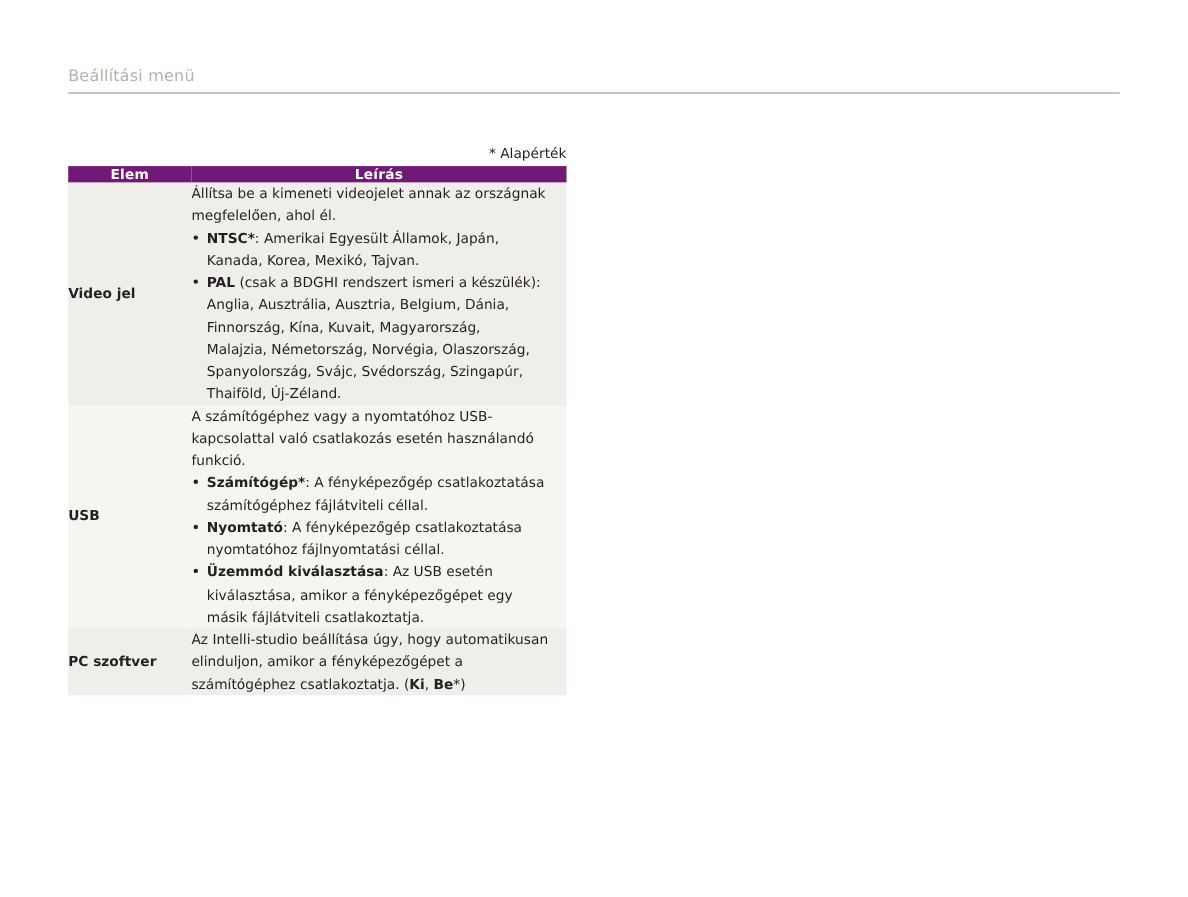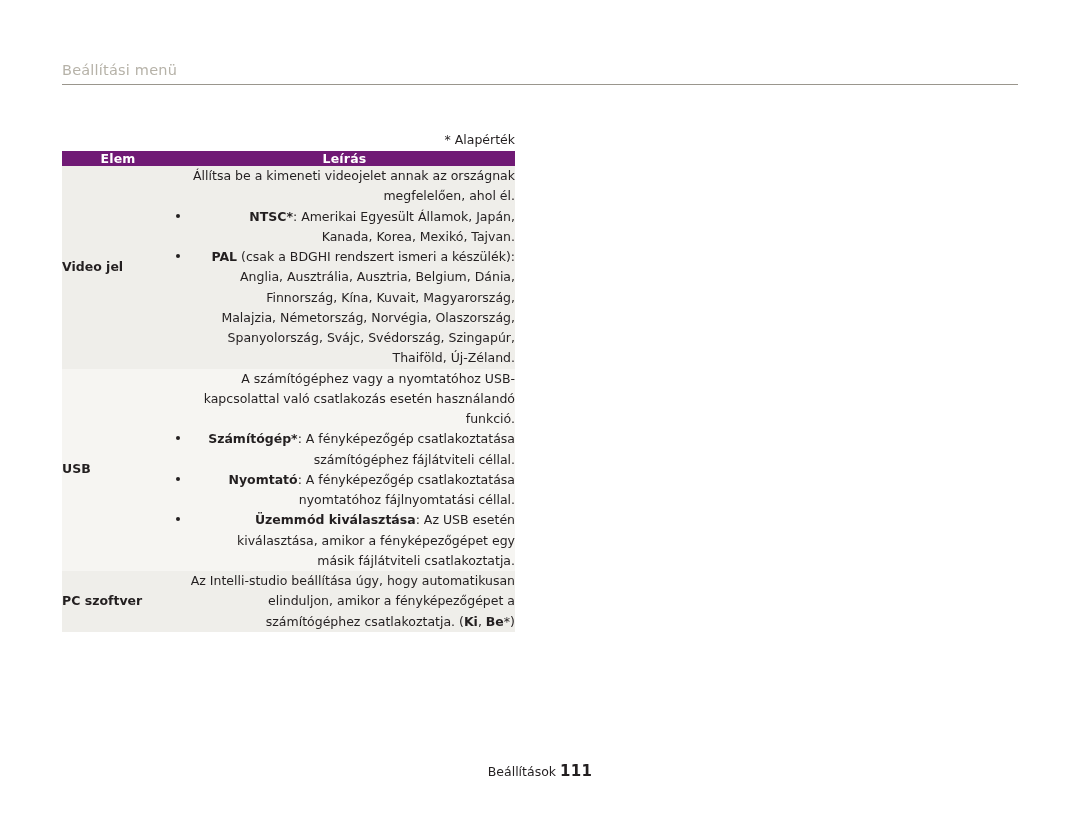--- a/index.html
+++ b/index.html
@@ -90,21 +90,20 @@
     line-height: 1.5;
   }
   .cell-item.mid {
     vertical-align: middle;
   }
   .cell-desc {
     font-size: 12.5px;
     color: #231f20;
     padding: 8px 10px 10px 10px;
     line-height: 1.62;
-    text-align: right;
   }
   .cell-desc p {
     margin: 0;
   }
   .bullet-line {
     position: relative;
     padding-left: 14px;
     margin: 0;
   }
   .bullet-line .dot {
@@ -208,17 +207,14 @@
           <p>Az Intelli-studio beállítása úgy, hogy automatikusan</p>
           <p>elinduljon, amikor a fényképezőgépet a</p>
           <p><span>számítógéphez csatlakoztatja. (</span><b class="bold">Ki</b><span>, </span><b class="bold">Be</b><span>*)</span></p>
         </td>
       </tr>
 
 
     </tbody>
   </table>
 
-  <div class="footer">
-    <span>Beállítások</span><span class="pagenum">111</span>
-  </div>
 
 </div>
 
 </body></html>

